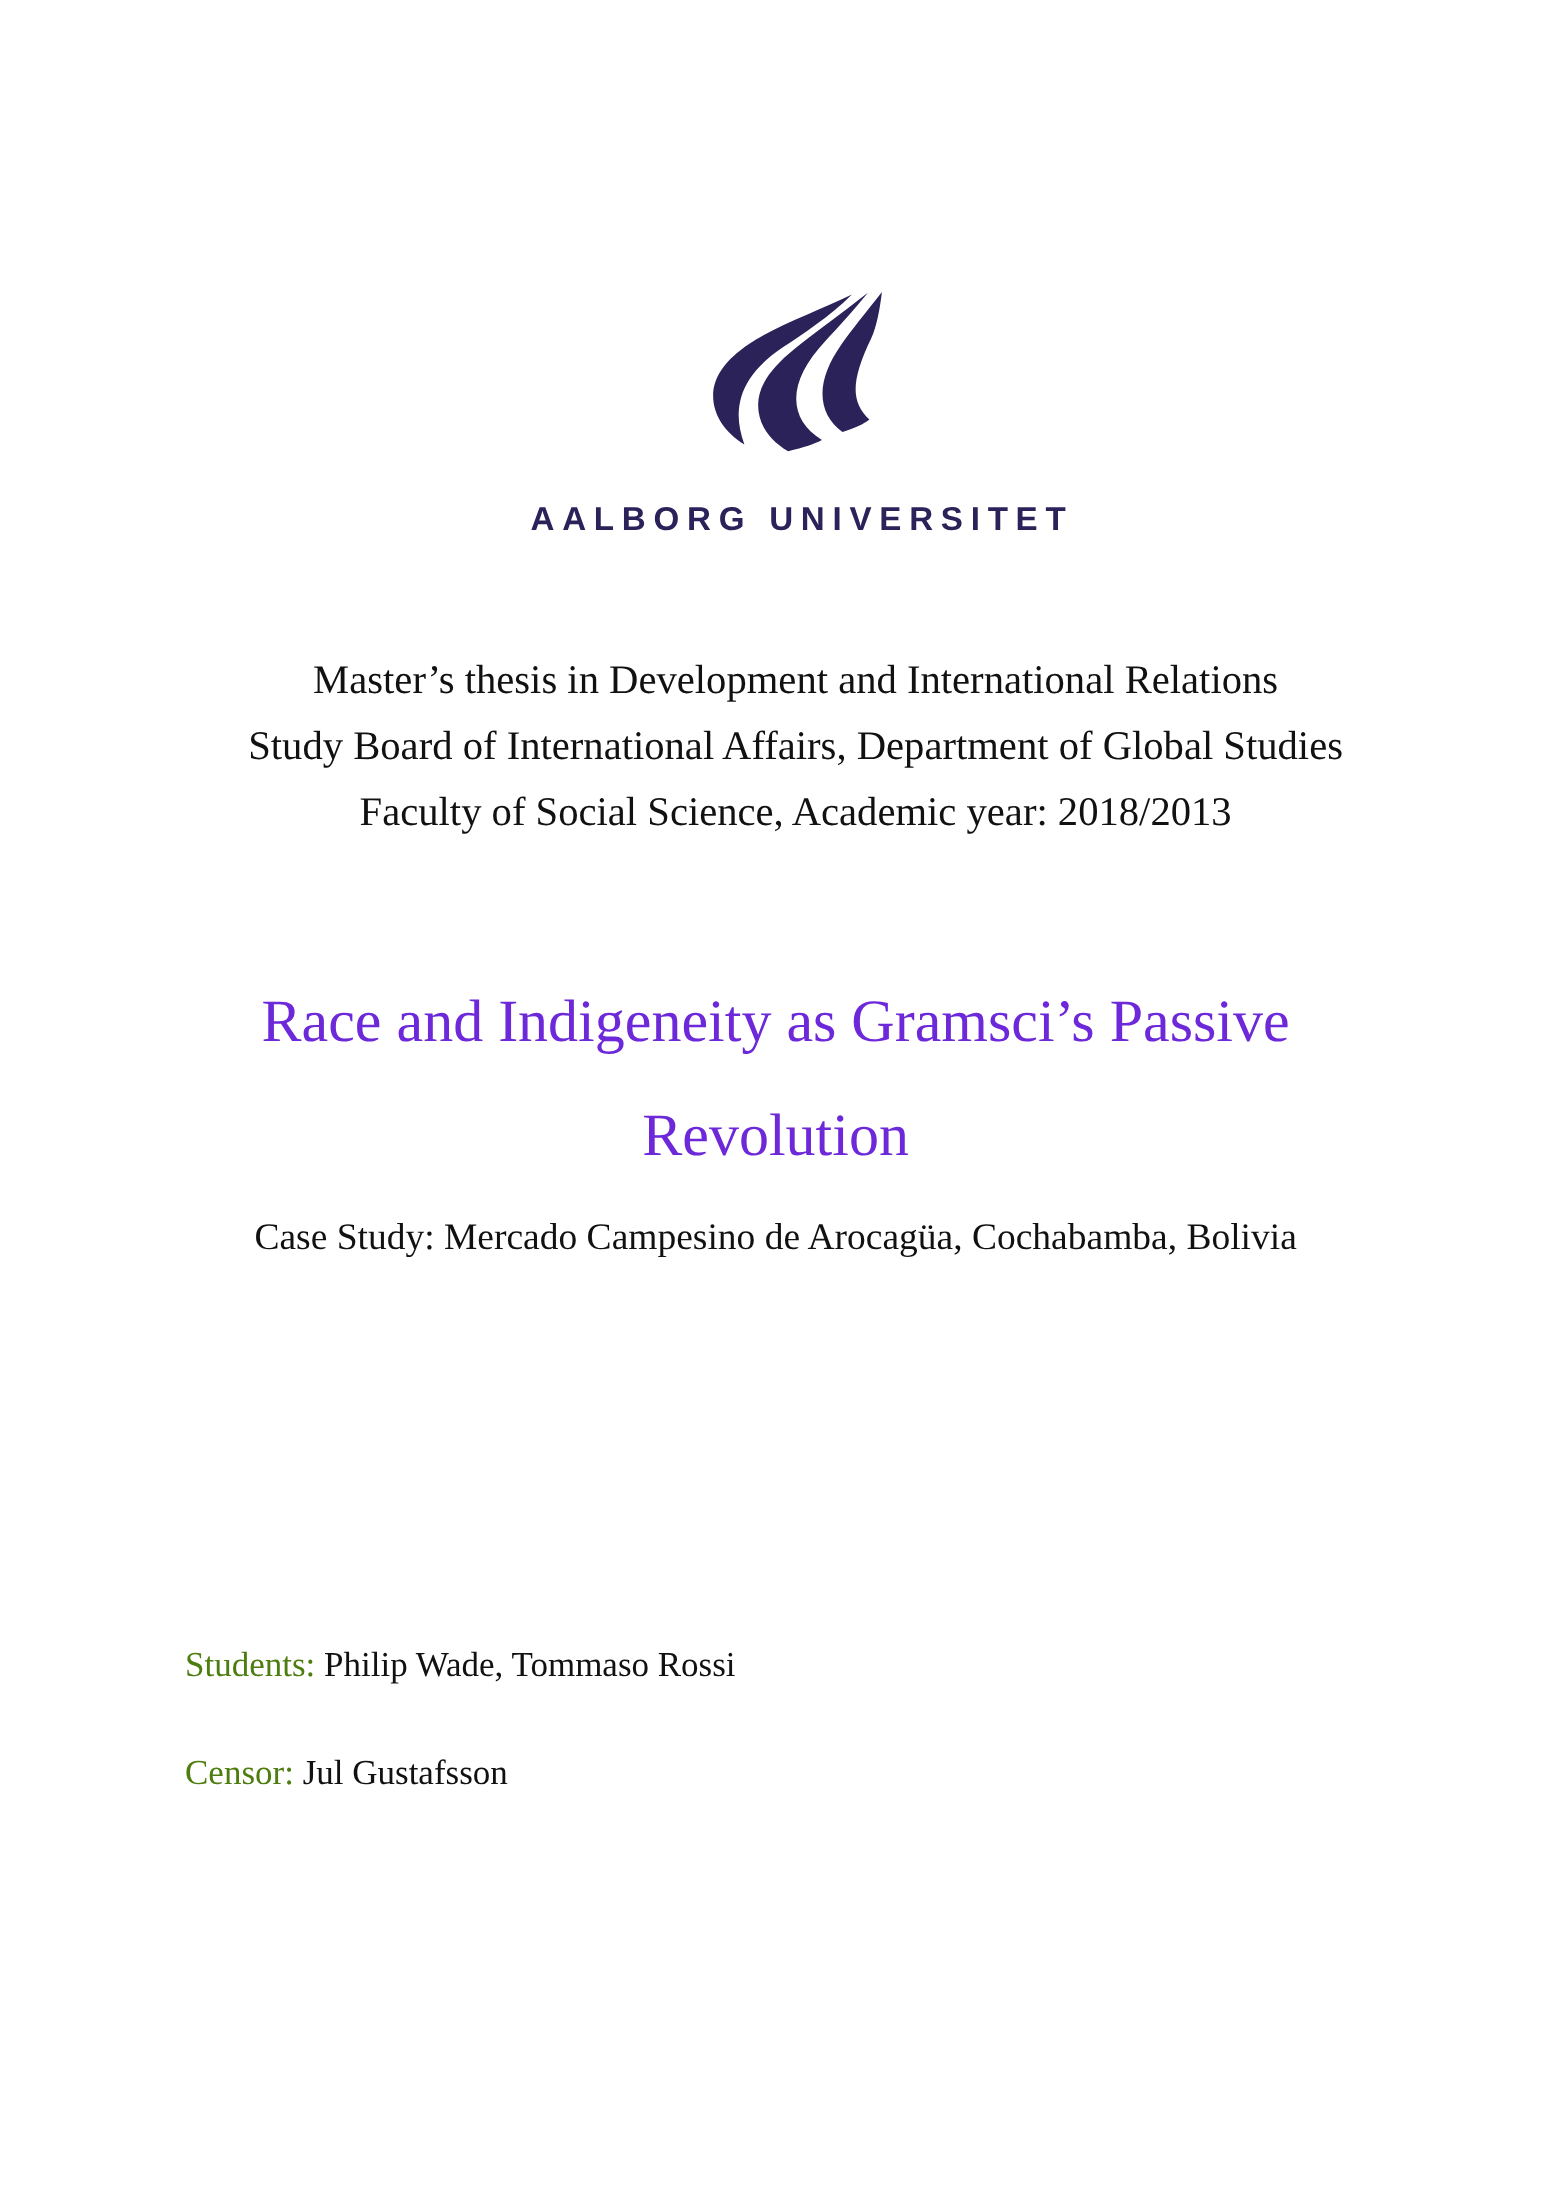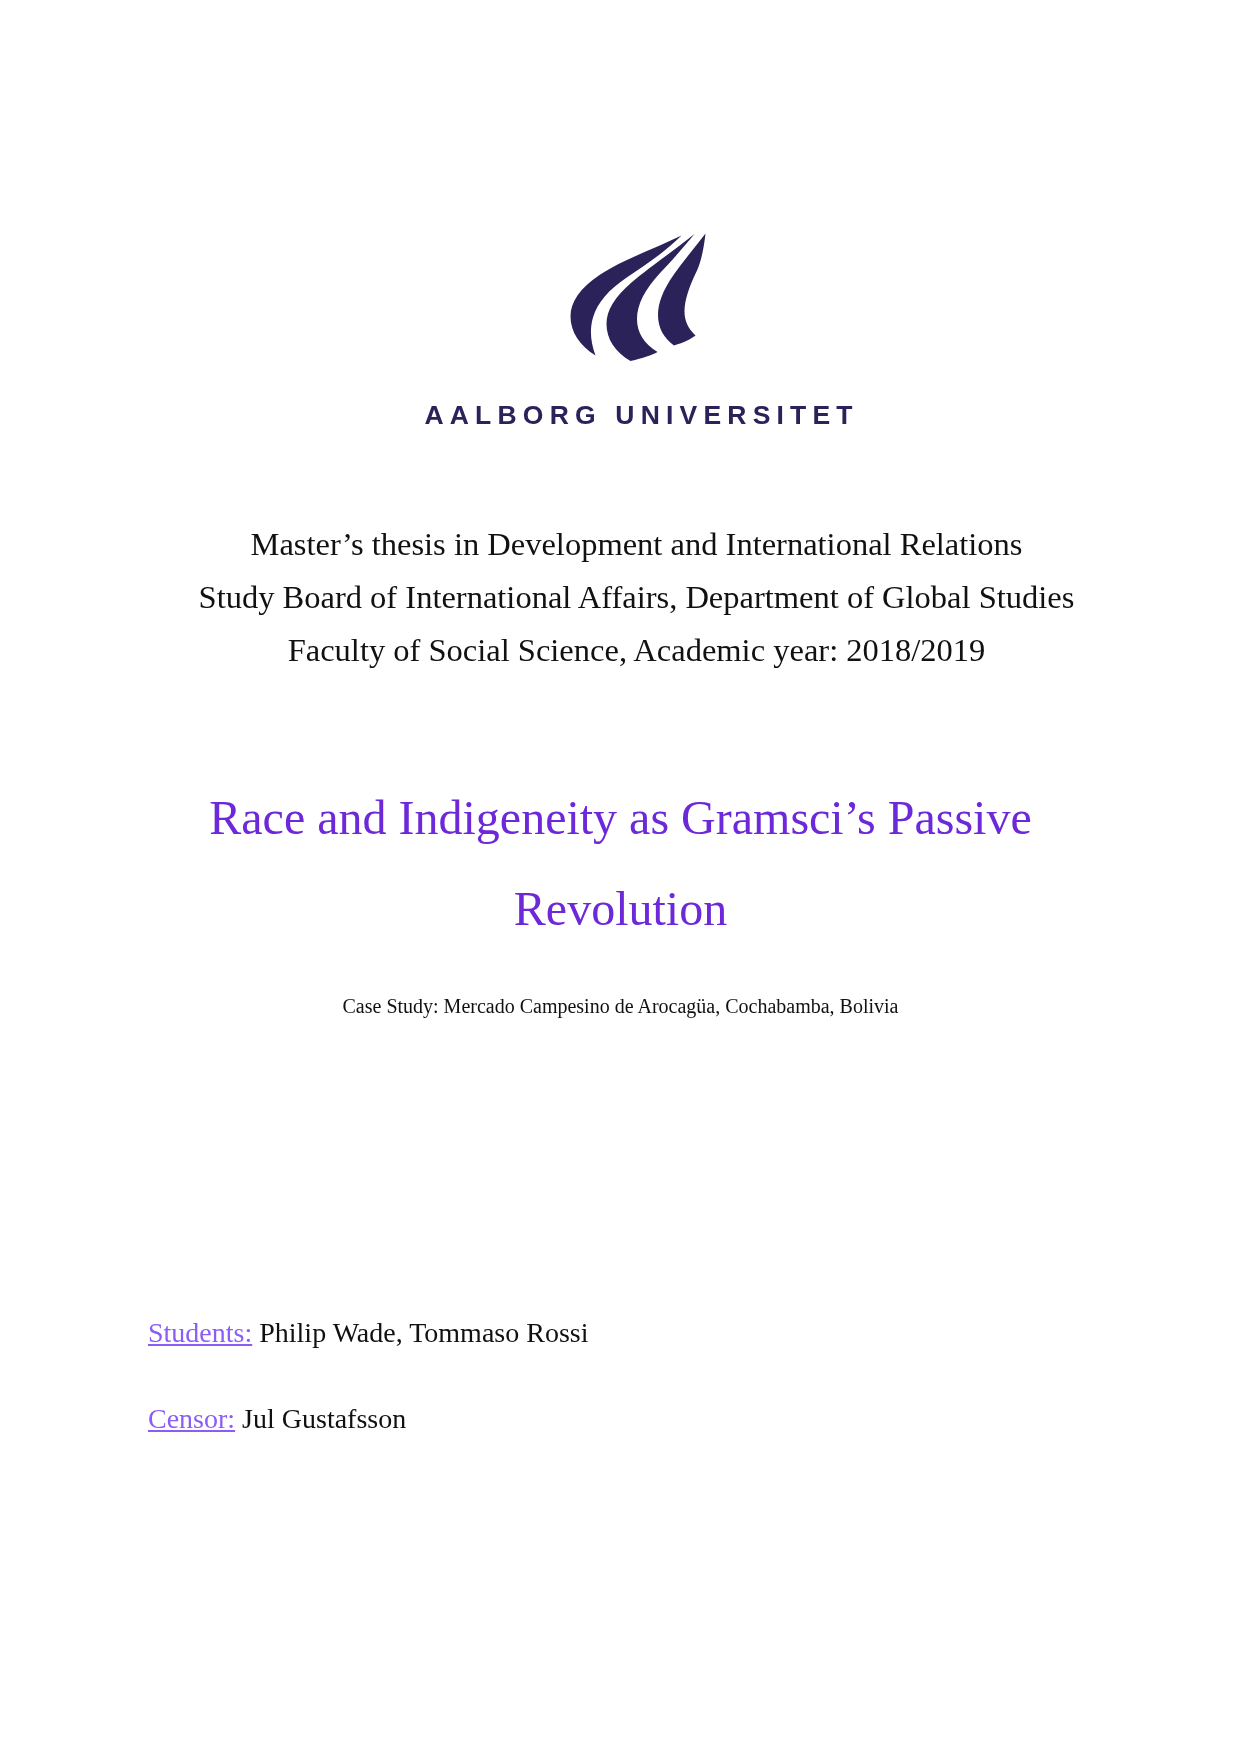--- a/index.html
+++ b/index.html
@@ -84,43 +84,42 @@
 
   
   .subtitle-block {
     position: absolute;
     top: 969px;
     left: 0;
     width: 100%;
     text-align: center;
   }
   .subtitle-line {
-    font-size: 20px;
+    font-size: 30px;
     line-height: 42px;
     color: #111111;
     white-space: nowrap;
-    margin-top: 16px;
   }
 
   
   .credits-block {
     position: absolute;
     top: 1313px;
     left: 148px;
     width: 900px;
   }
   .credit-row {
     font-size: 28px;
     line-height: 40px;
     margin-bottom: 46px;
     color: #111111;
     white-space: nowrap;
   }
   .credit-row:last-child { margin-bottom: 0; }
-  .credit-label { color: #8b5cf6; text-decoration: underline; }
+  .credit-label { color: #4d7c0f; }
   .credit-value { color: #111111; margin-top: 12px; }
   .credit-value.muted { color: #55555c; }
 </style>
 </head>
 <body>
 
 <div class="page">
 
   <div class="logo-block">
 
@@ -154,21 +153,21 @@
                  C 137 30, 140 15.5, 141.5 1.5 Z"></path>
       </g>
     </svg>
 
     <div class="logo-wordmark">AALBORG UNIVERSITET</div>
   </div>
 
   <div class="heading-block">
     <div class="heading-line">Master’s thesis in Development and International Relations</div>
     <div class="heading-line">Study Board of International Affairs, Department of Global Studies</div>
-    <div class="heading-line">Faculty of Social Science, Academic year: 2018/2019</div>
+    <div class="heading-line">Faculty of Social Science, Academic year: 2018/2013</div>
   </div>
 
   <div class="title-block">
     <div class="title-line">Race and Indigeneity as Gramsci’s Passive</div>
     <div class="title-line">Revolution</div>
   </div>
 
   <div class="subtitle-block">
     <div class="subtitle-line">Case Study: Mercado Campesino de Arocagüa, Cochabamba, Bolivia</div>
   </div>

